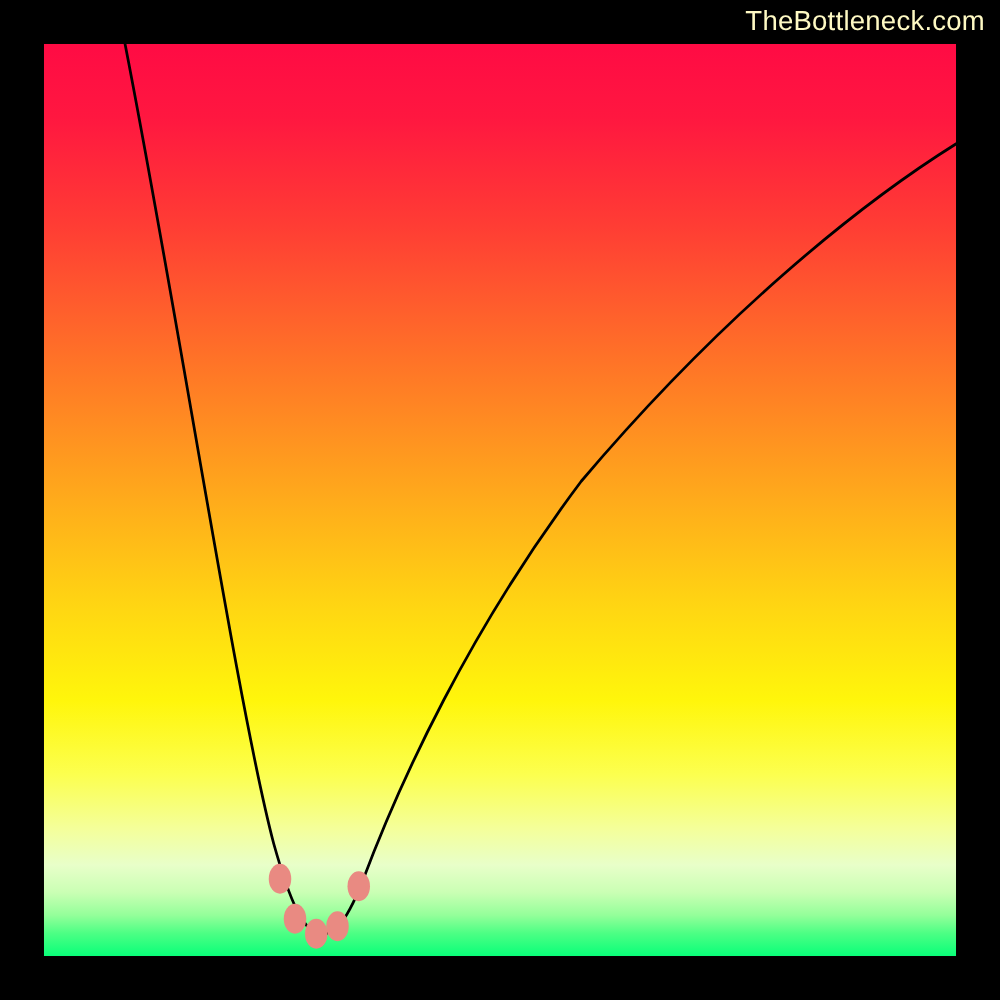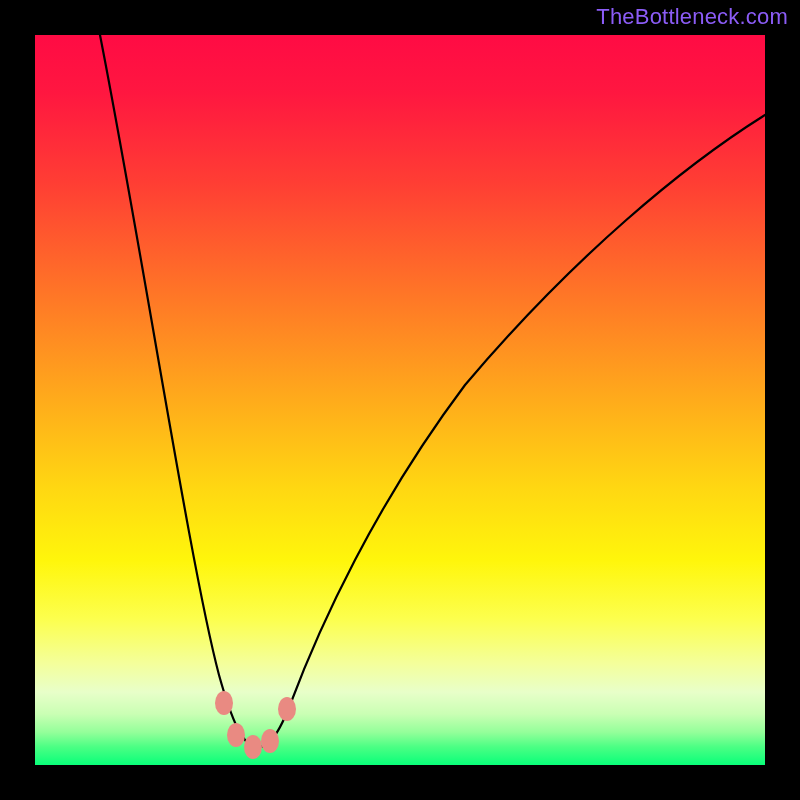--- a/index.html
+++ b/index.html
@@ -13,21 +13,21 @@
   }
   .stage {
     position: relative;
     width: 800px;
     height: 800px;
   }
   .watermark {
     position: absolute;
     top: 4px;
     right: 12px;
-    color: #8b5cf6;
+    color: #fef9c3;
     font-size: 22px;
     font-weight: 400;
     letter-spacing: 0.2px;
     z-index: 10;
   }
   .plot {
     position: absolute;
     left: 35px;
     top: 35px;
     width: 730px;

